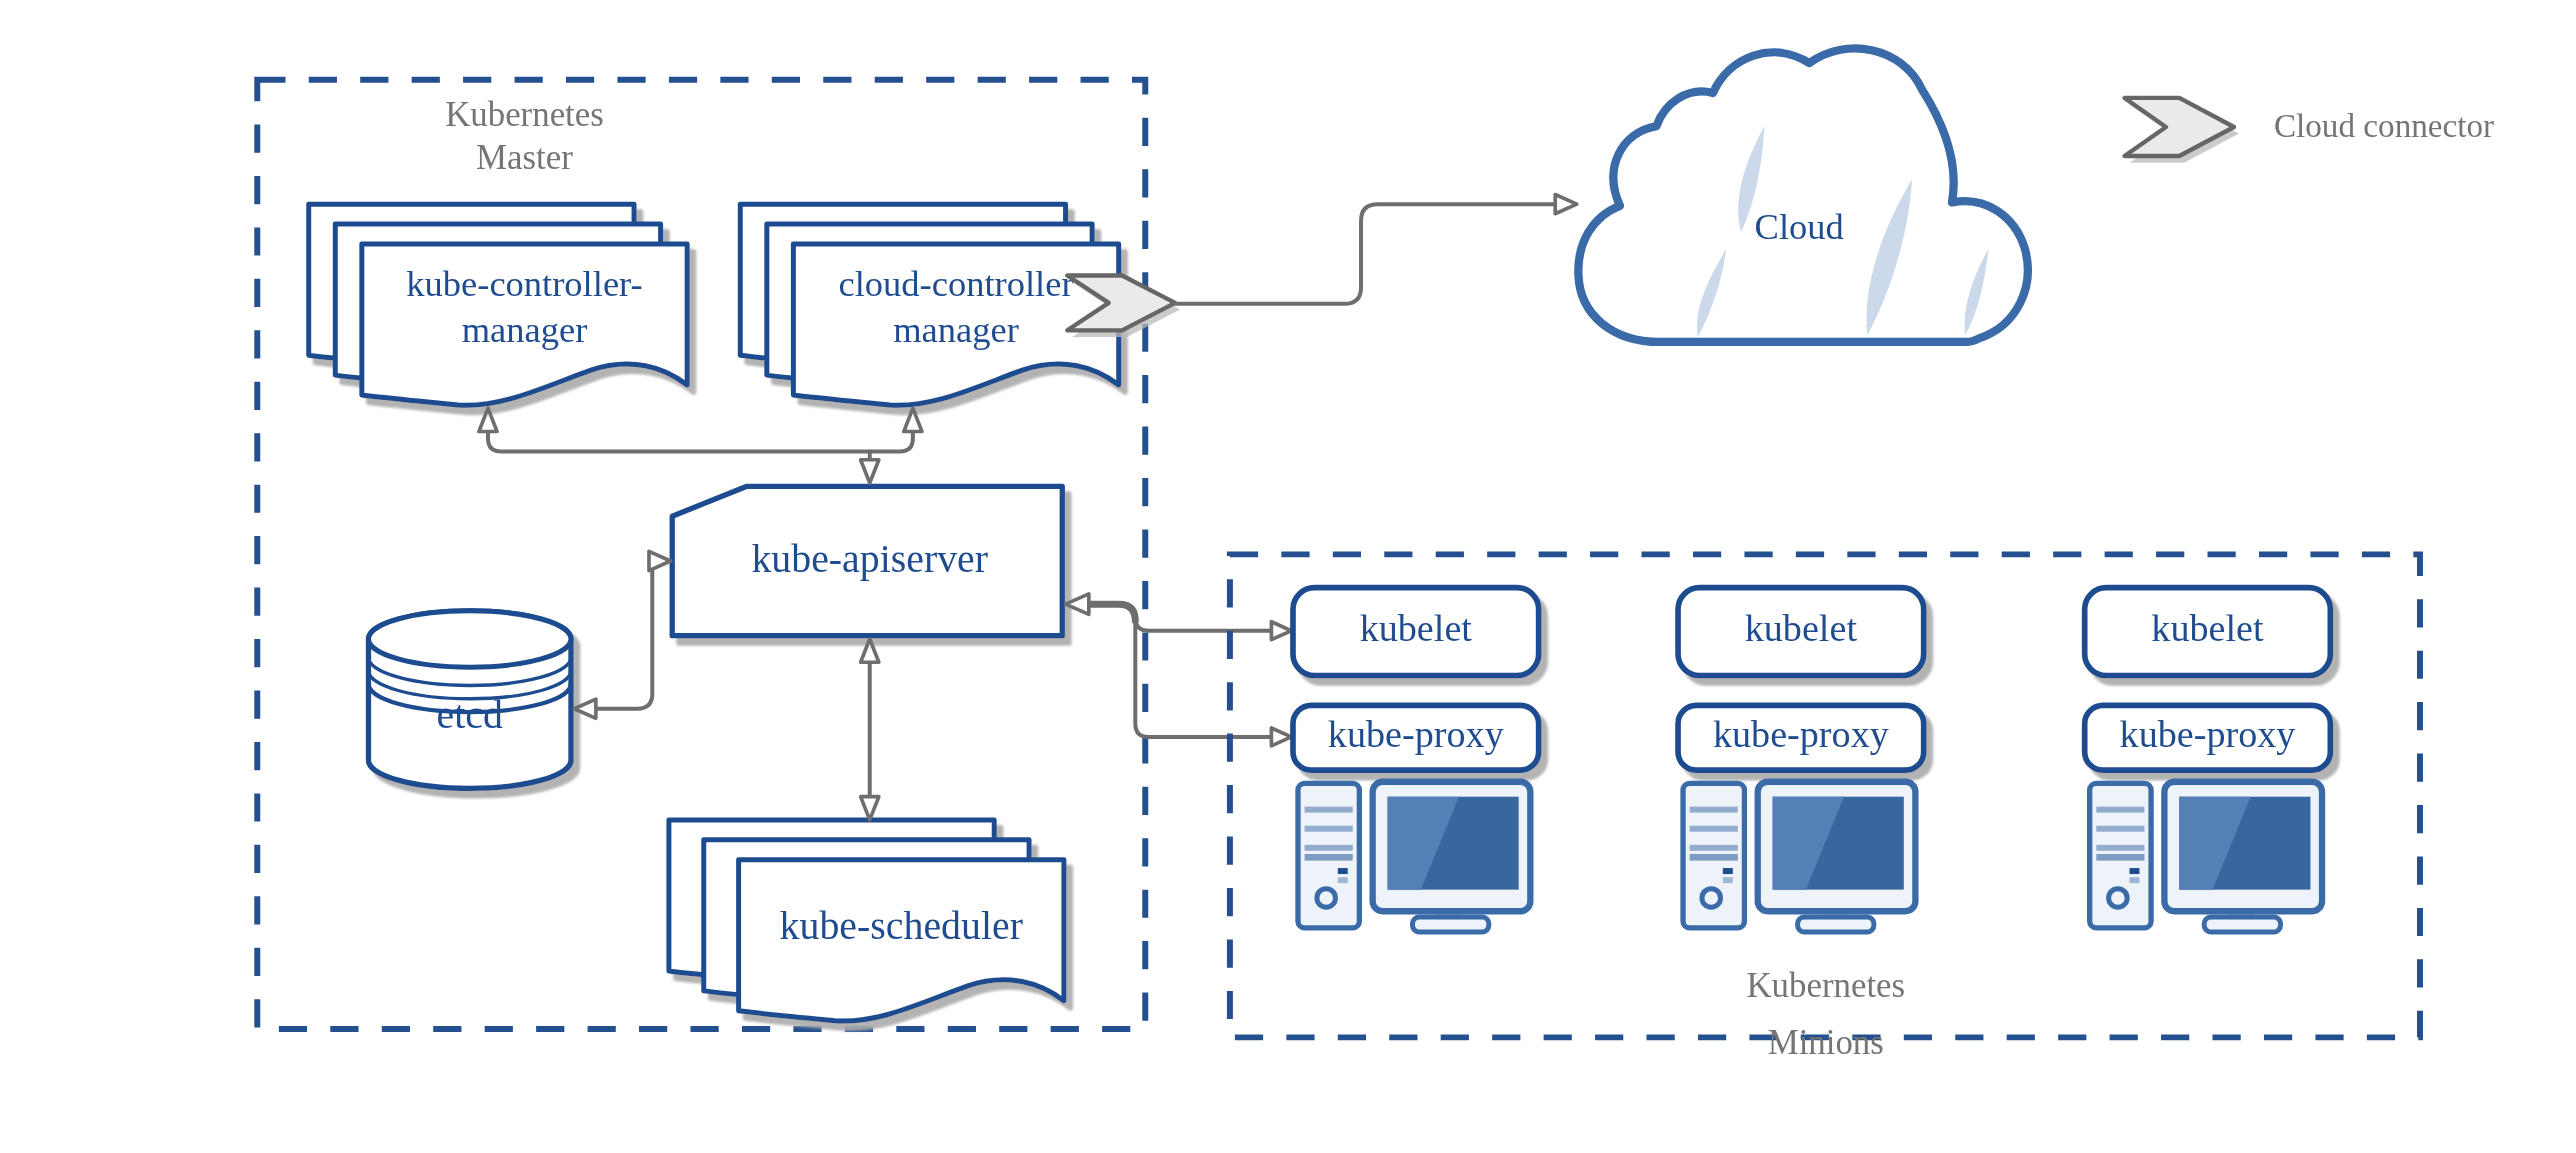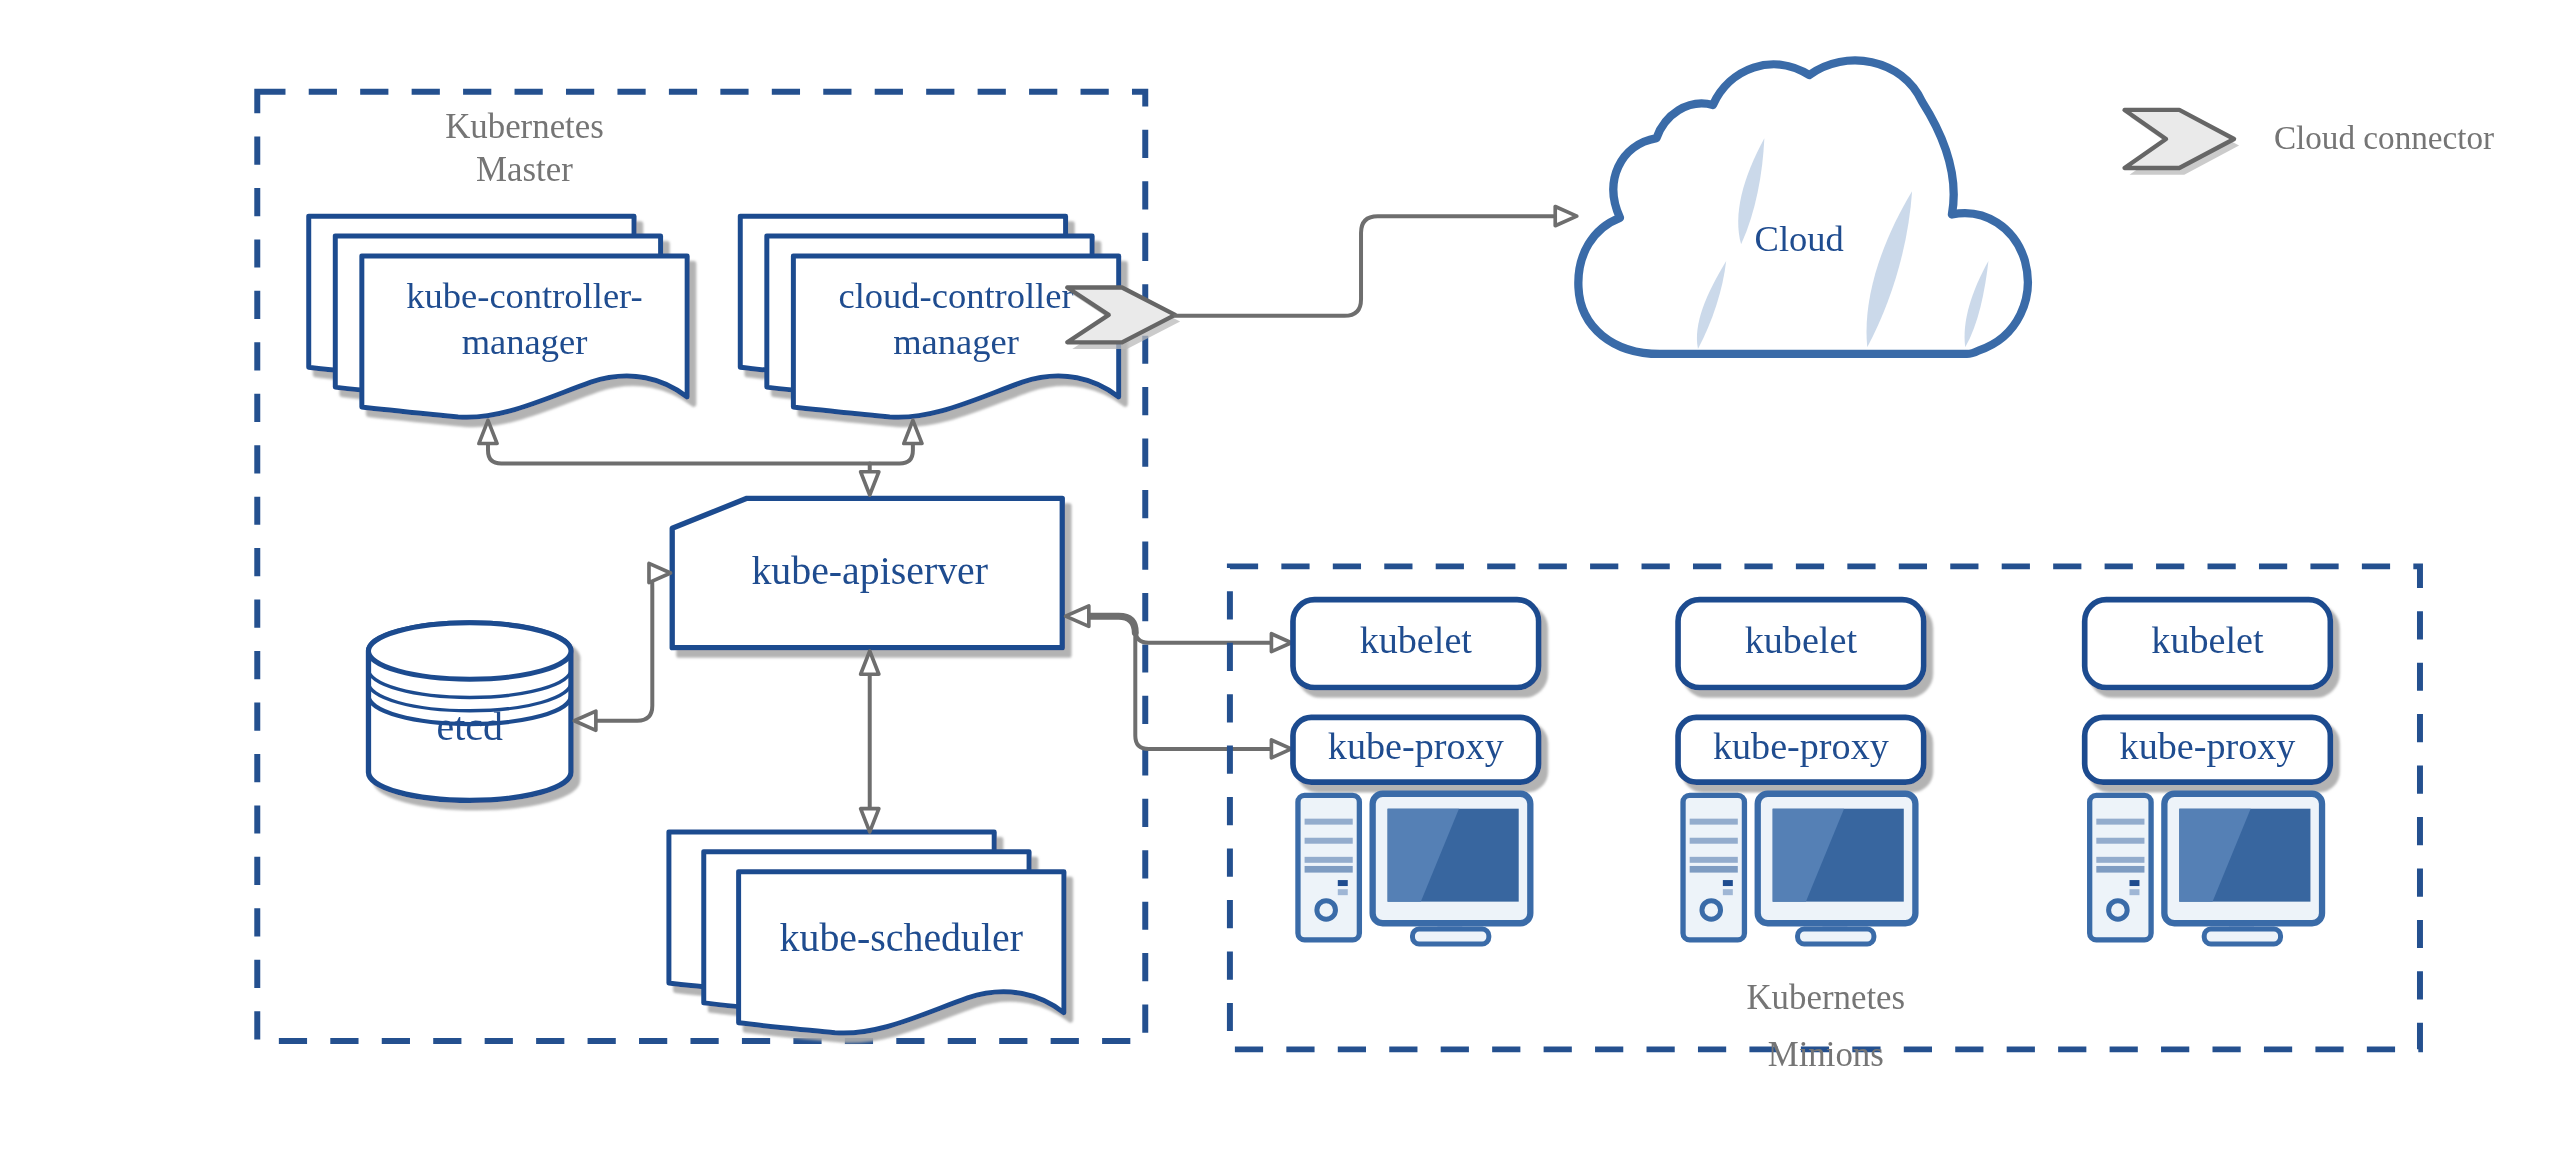--- a/index.html
+++ b/index.html
@@ -1,16 +1,16 @@
 <!DOCTYPE html>
 <html style="font-size:8.2px"><head>
 <meta charset="utf-8">
 <style>
   html,body{margin:0;padding:0;background:#ffffff;}
-  .stage{width:100%;max-width:2665px;margin:12px auto;}
+  .stage{width:100%;max-width:2665px;margin:0 auto;}
   svg{display:block;width:100%;height:auto;font-family:"Liberation Serif","DejaVu Serif",serif;}
   .doc{fill:#ffffff;stroke:#1F4C8F;stroke-width:3;stroke-linejoin:round;}
   .navytext{fill:#1F4C8F;}
   .graytext{fill:#757575;}
   .conn{fill:none;stroke:#6E6E6E;stroke-width:2.4;stroke-linecap:round;}
   .conn-thick{fill:none;stroke:#6E6E6E;stroke-width:4.2;stroke-linecap:round;}
   .ah{fill:#ffffff;stroke:#6E6E6E;stroke-width:2.2;stroke-linejoin:round;}
   .dashedbox{fill:none;stroke:#24508F;stroke-width:3.6;stroke-dasharray:17 14;}
   .roundnode{fill:#ffffff;stroke:#1F4C8F;stroke-width:3.4;}
   .chev{fill:#EAEAEA;stroke:#666666;stroke-width:2.6;stroke-linejoin:round;}

